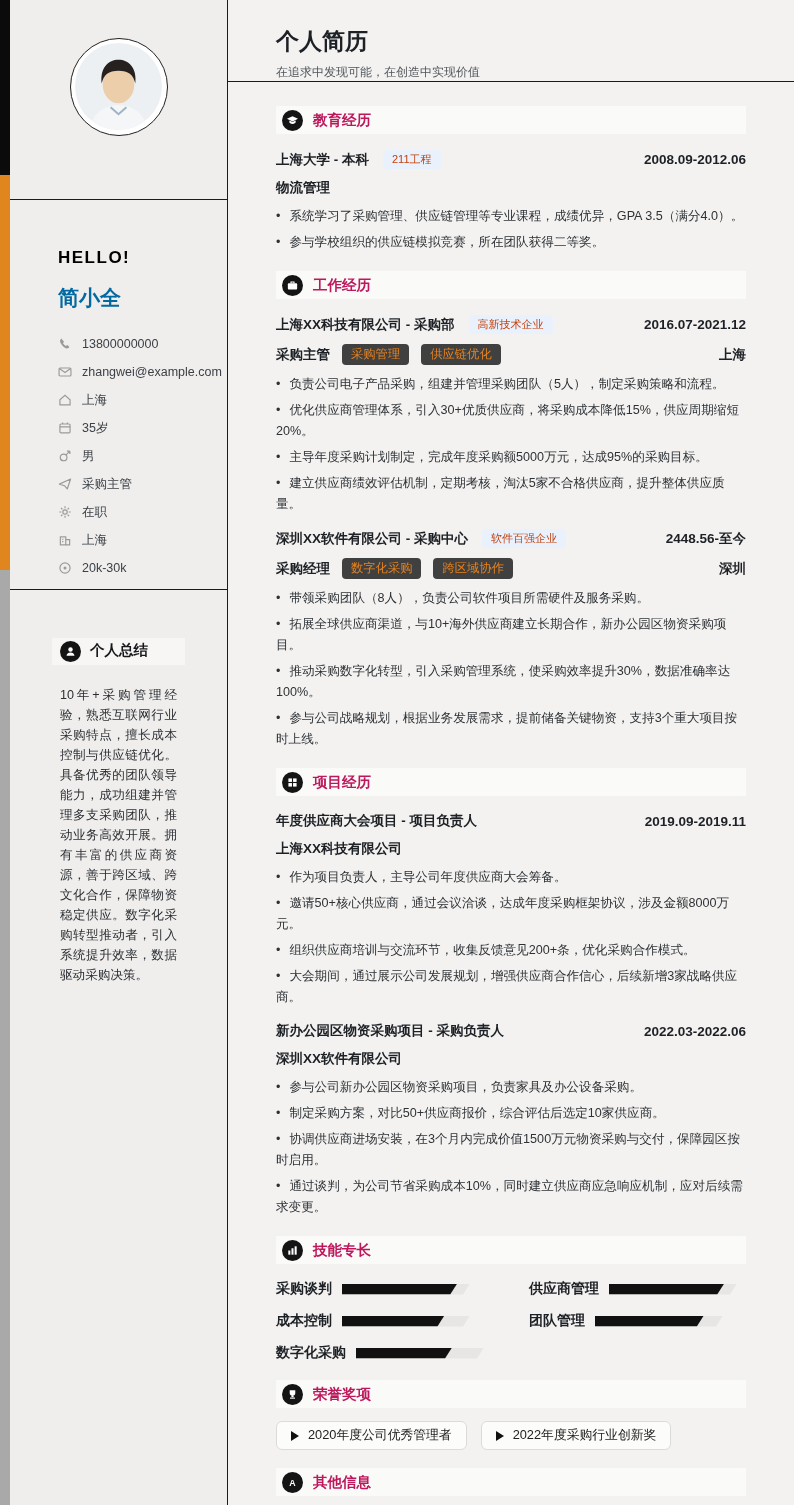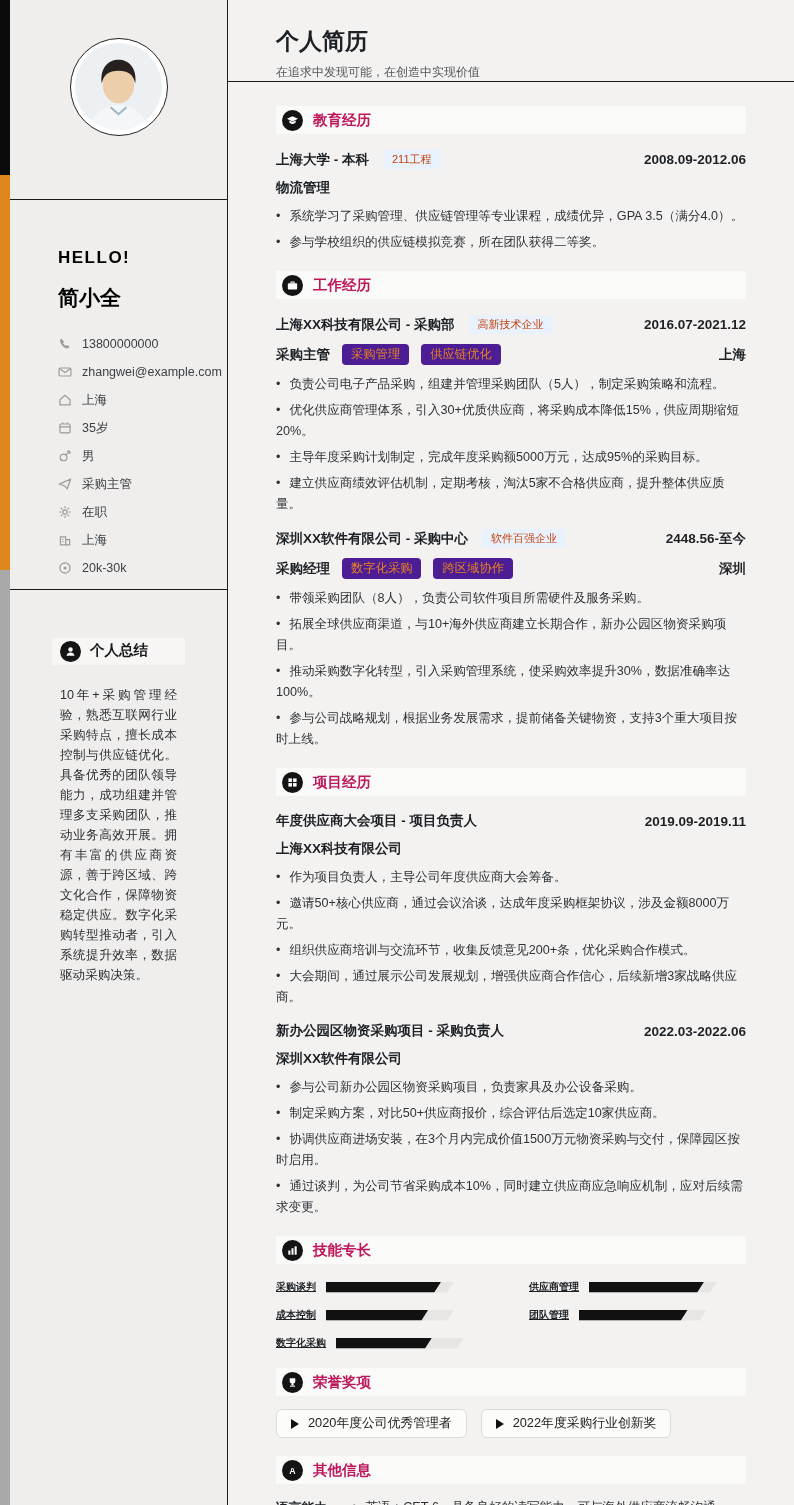--- a/index.html
+++ b/index.html
@@ -13,21 +13,21 @@
   .rail-gray { flex:1; background:#a9a9a9; }
 
   
   .sidebar { width:218px; flex-shrink:0; background:#efeeec; border-right:1px solid #1b1b1b; display:flex; flex-direction:column; }
   .photo-card { height:200px; border-bottom:1px solid #1b1b1b; display:flex; justify-content:center; align-items:flex-start; padding-top:38px; }
   .photo-ring { width:98px; height:98px; border-radius:50%; border:1.5px solid #222; background:#fff; padding:4px; }
   .photo { width:87px; height:87px; border-radius:50%; overflow:hidden; display:block; }
 
   .hello-card { height:390px; border-bottom:1px solid #1b1b1b; padding:48px 24px 0 48px; }
   .hello { font-size:17px; font-weight:900; letter-spacing:1.5px; color:#000000; }
-  .name { font-size:21px; font-weight:700; color:#000000; margin-top:16px; }
+  .name { font-size:21px; font-weight:700; color:#0369a1; margin-top:16px; }
   .contacts { list-style:none; margin-top:18px; }
   .contacts li { display:flex; align-items:center; height:28px; font-size:12.5px; color:#3c4147; }
   .cicon { width:14px; height:14px; margin-right:10px; color:#9a9a9a; flex-shrink:0; }
 
   .summary-card { flex:1; padding:48px 50px 0 50px; }
   .side-head { display:flex; align-items:flex-start; gap:9px; background:#f7f6f4; padding:3px 8px; margin:0 -8px; }
   .side-title { font-size:14.5px; font-weight:700; color:#16181b; }
   .summary-text { margin-top:20px; font-size:12.6px; line-height:20px; text-align:justify; color:#2b2e33; }
 
   
@@ -43,29 +43,29 @@
   .badge svg { width:13px; height:13px; }
   .sec-title { font-size:14.5px; font-weight:700; color:#be185d; }
 
   .entry { margin-top:16px; }
   .entry + .entry { margin-top:14px; }
   .row1, .row2 { display:flex; align-items:center; }
   .row2 { margin-top:10px; }
   .ename, .edate, .esub, .eloc { font-size:13.5px; font-weight:700; color:#1d2126; }
   .edate, .eloc { margin-left:auto; }
   .tagb { margin-left:14px; font-size:11px; color:#c2410c; background:#e9f1fd; padding:2px 9px; border-radius:4px; }
-  .tago { margin-left:12px; font-size:12.3px; color:#e8821e; background:#4c1d95; padding:2px 9px; border-radius:4px; }
+  .tago { margin-left:12px; font-size:12.3px; color:#e8821e; background:#404040; padding:2px 9px; border-radius:4px; }
   .bullets { margin-top:9px; }
   .bullet { font-size:12.6px; line-height:21px; color:#2e3236; margin-bottom:5px; }
   .dot { margin-right:9px; }
 
   
   .skills-grid { display:grid; grid-template-columns:1fr 1fr; column-gap:36px; row-gap:14px; margin-top:16px; }
   .skill { display:flex; align-items:center; }
-  .skill-label { font-size:10px; font-weight:700; color:#1d2126; margin-right:10px; white-space:nowrap;text-decoration:underline; }
+  .skill-label { font-size:14px; font-weight:700; color:#1d2126; margin-right:10px; white-space:nowrap; }
   .skill-track { flex:1; max-width:128px; height:11px; background:#e7e6e4; clip-path:polygon(0 0,100% 0,calc(100% - 7px) 100%,0 100%); }
   .skill-fill { height:100%; background:#111; clip-path:polygon(0 0,100% 0,calc(100% - 7px) 100%,0 100%); }
 
   
   .chips { display:flex; gap:14px; margin-top:13px; }
   .chip { display:flex; align-items:center; gap:9px; background:#fcfcfb; border:1px solid #dcdbd8; border-radius:6px; padding:5px 14px; font-size:12.8px; color:#222; }
   .tri { width:0; height:0; border-left:8px solid #111; border-top:5px solid transparent; border-bottom:5px solid transparent; }
 
   
   .lang-row { display:flex; margin-top:13px; }

